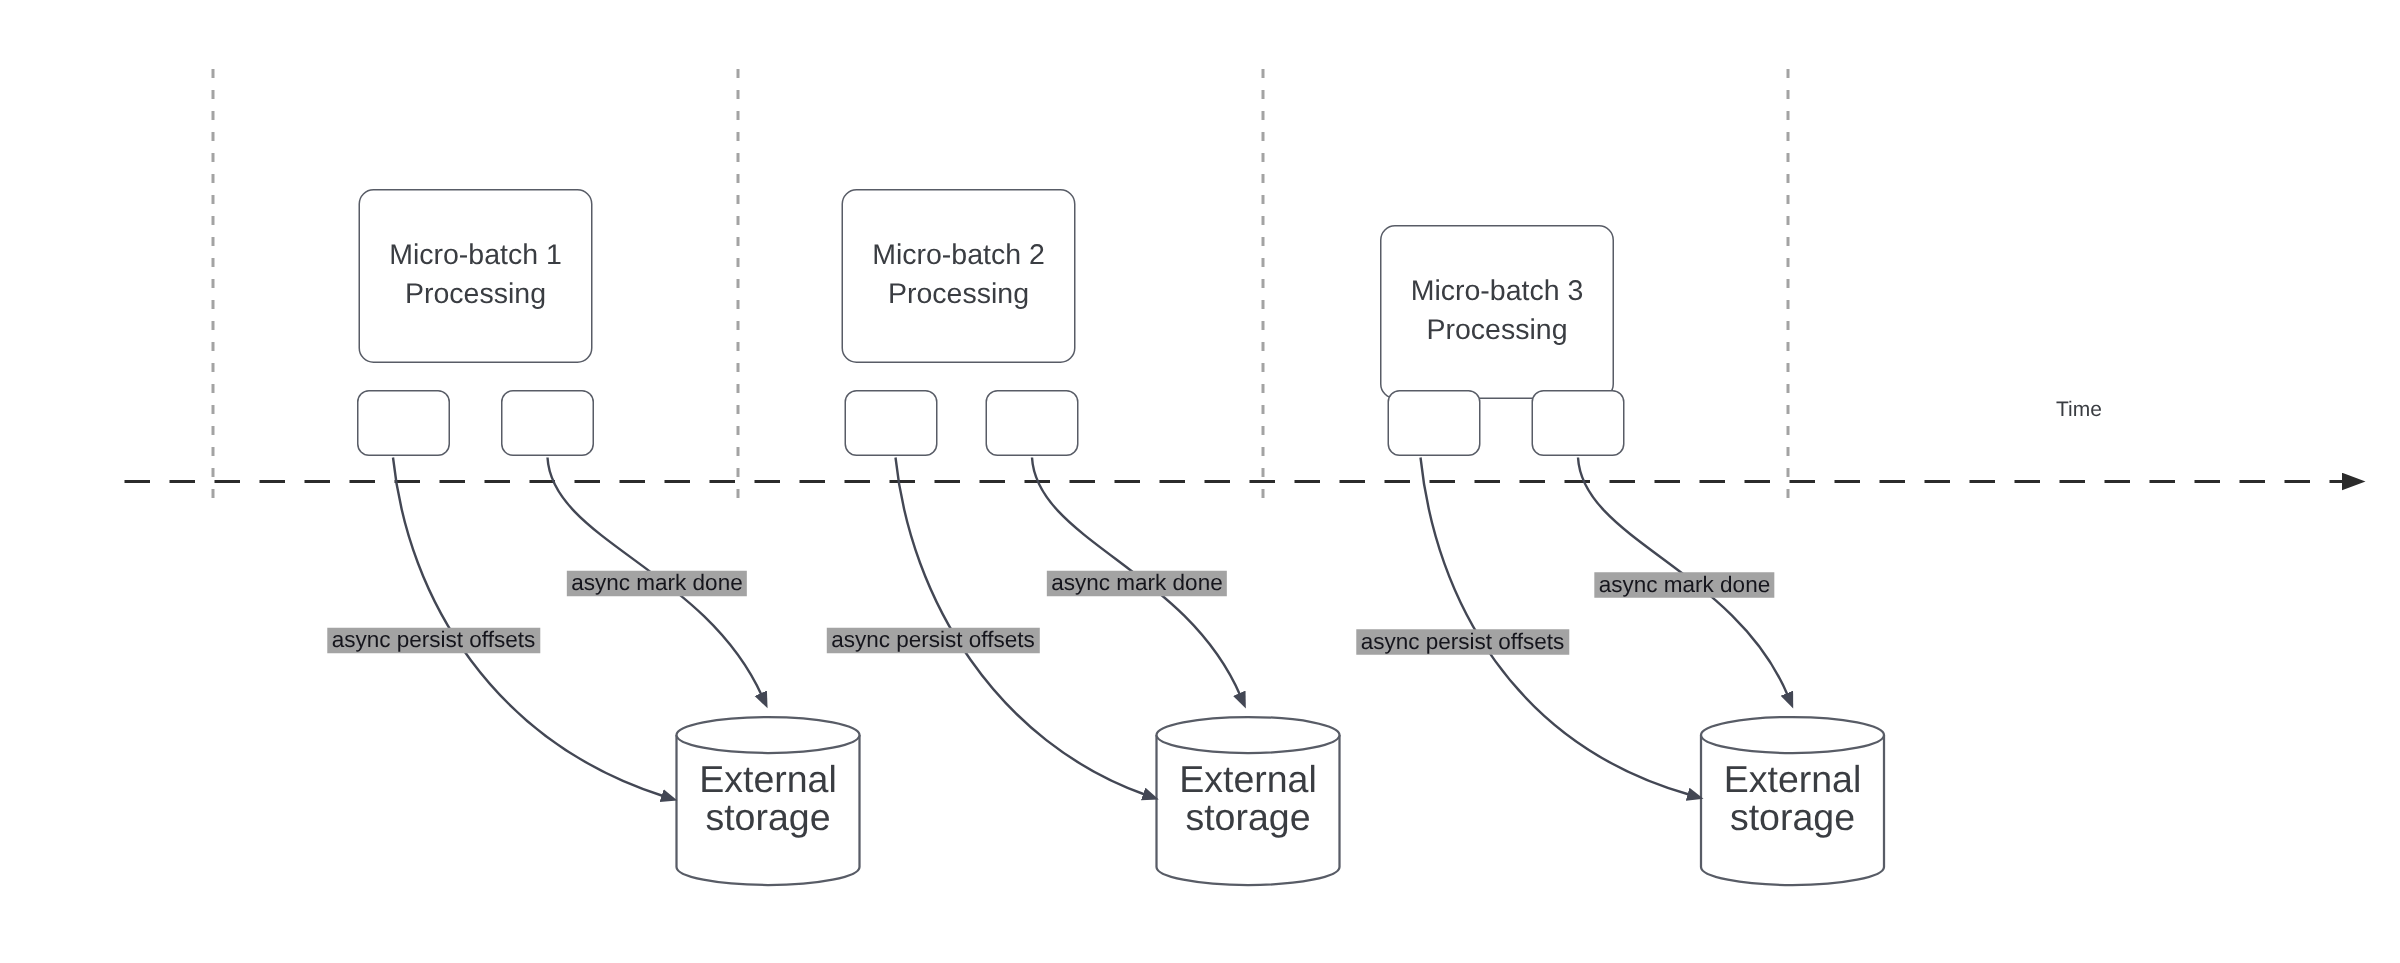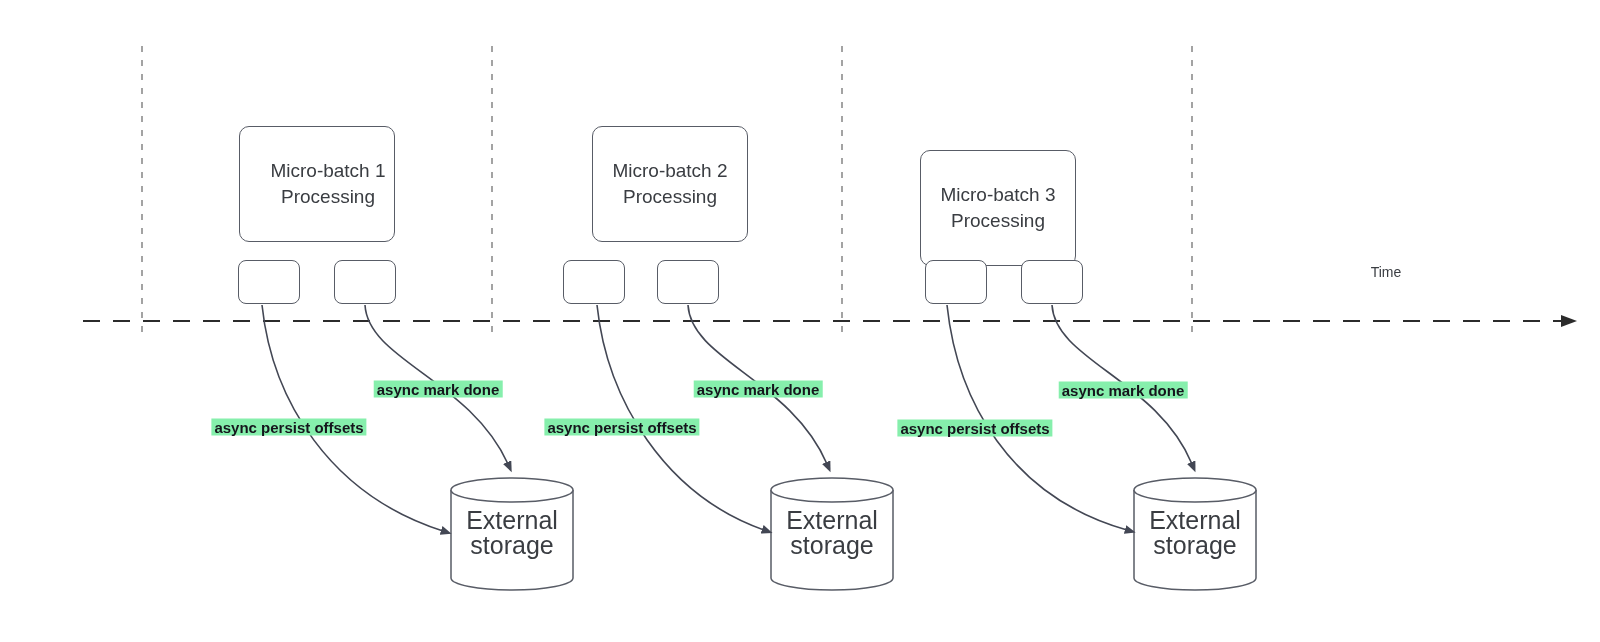--- a/index.html
+++ b/index.html
@@ -14,22 +14,22 @@
     display:flex;align-items:center;justify-content:center;text-align:center;
     font-size:19px;line-height:26px;color:var(--box-text,#3a3d42);
   }
   .mb-box span{display:block;width:132px;}
   .small-box{
     position:absolute;width:62px;height:44px;box-sizing:border-box;
     border:1.5px solid var(--box-border,#585c66);border-radius:8px;background:#fff;
   }
   .edge-label{
     position:absolute;transform:translate(-50%,-50%);
-    font-size:15px;font-weight:bold;color:var(--edge-label-text,#15151c);
-    background:#86efac;padding:0 3px;white-space:nowrap;
+    font-size:15px;font-weight:normal;color:var(--edge-label-text,#15151c);
+    background:#a3a3a3;padding:0 3px;white-space:nowrap;
   }
   .storage-label{
     position:absolute;width:110px;text-align:center;
     font-size:25px;line-height:25px;color:var(--box-text,#3a3d42);
   }
   .time-label{
     position:absolute;transform:translate(-50%,-50%);
     font-size:14px;color:var(--box-text,#3a3d42);
   }
 </style>
@@ -71,30 +71,30 @@
     <path d="M262,305 C272,400 330,495 443,531" fill="none" stroke="#434754" stroke-width="1.6" marker-end="url(#arrow-sm)"></path>
     <path d="M365,305 C368,360 470,380 508,464" fill="none" stroke="#434754" stroke-width="1.6" marker-end="url(#arrow-sm)"></path>
 
     <path d="M597,305 C607,400 665,495 764,530" fill="none" stroke="#434754" stroke-width="1.6" marker-end="url(#arrow-sm)"></path>
     <path d="M688,305 C691,360 791,380 827,464" fill="none" stroke="#434754" stroke-width="1.6" marker-end="url(#arrow-sm)"></path>
 
     <path d="M947,305 C957,400 1010,497 1127,530" fill="none" stroke="#434754" stroke-width="1.6" marker-end="url(#arrow-sm)"></path>
     <path d="M1052,305 C1055,360 1157,380 1192,464" fill="none" stroke="#434754" stroke-width="1.6" marker-end="url(#arrow-sm)"></path>
   </svg>
 
-  <div class="mb-box" style="left:239px;top:126px;justify-content:flex-end;">
+  <div class="mb-box" style="left:239px;top:126px;">
     <span>Micro-batch 1 Processing</span>
   </div>
   <div class="small-box" style="left:238px;top:260px;"></div>
   <div class="small-box" style="left:334px;top:260px;"></div>
   <div class="edge-label" style="left:289px;top:427px;">async persist offsets</div>
   <div class="edge-label" style="left:438px;top:389px;">async mark done</div>
   <div class="storage-label" style="left:457px;top:508px;">External storage</div>
 
-  <div class="mb-box" style="left:592px;top:126px;">
+  <div class="mb-box" style="left:561px;top:126px;">
     <span>Micro-batch 2 Processing</span>
   </div>
   <div class="small-box" style="left:563px;top:260px;"></div>
   <div class="small-box" style="left:657px;top:260px;"></div>
   <div class="edge-label" style="left:622px;top:427px;">async persist offsets</div>
   <div class="edge-label" style="left:758px;top:389px;">async mark done</div>
   <div class="storage-label" style="left:777px;top:508px;">External storage</div>
 
   <div class="mb-box" style="left:920px;top:126px;margin-top:24px;">
     <span>Micro-batch 3 Processing</span>

